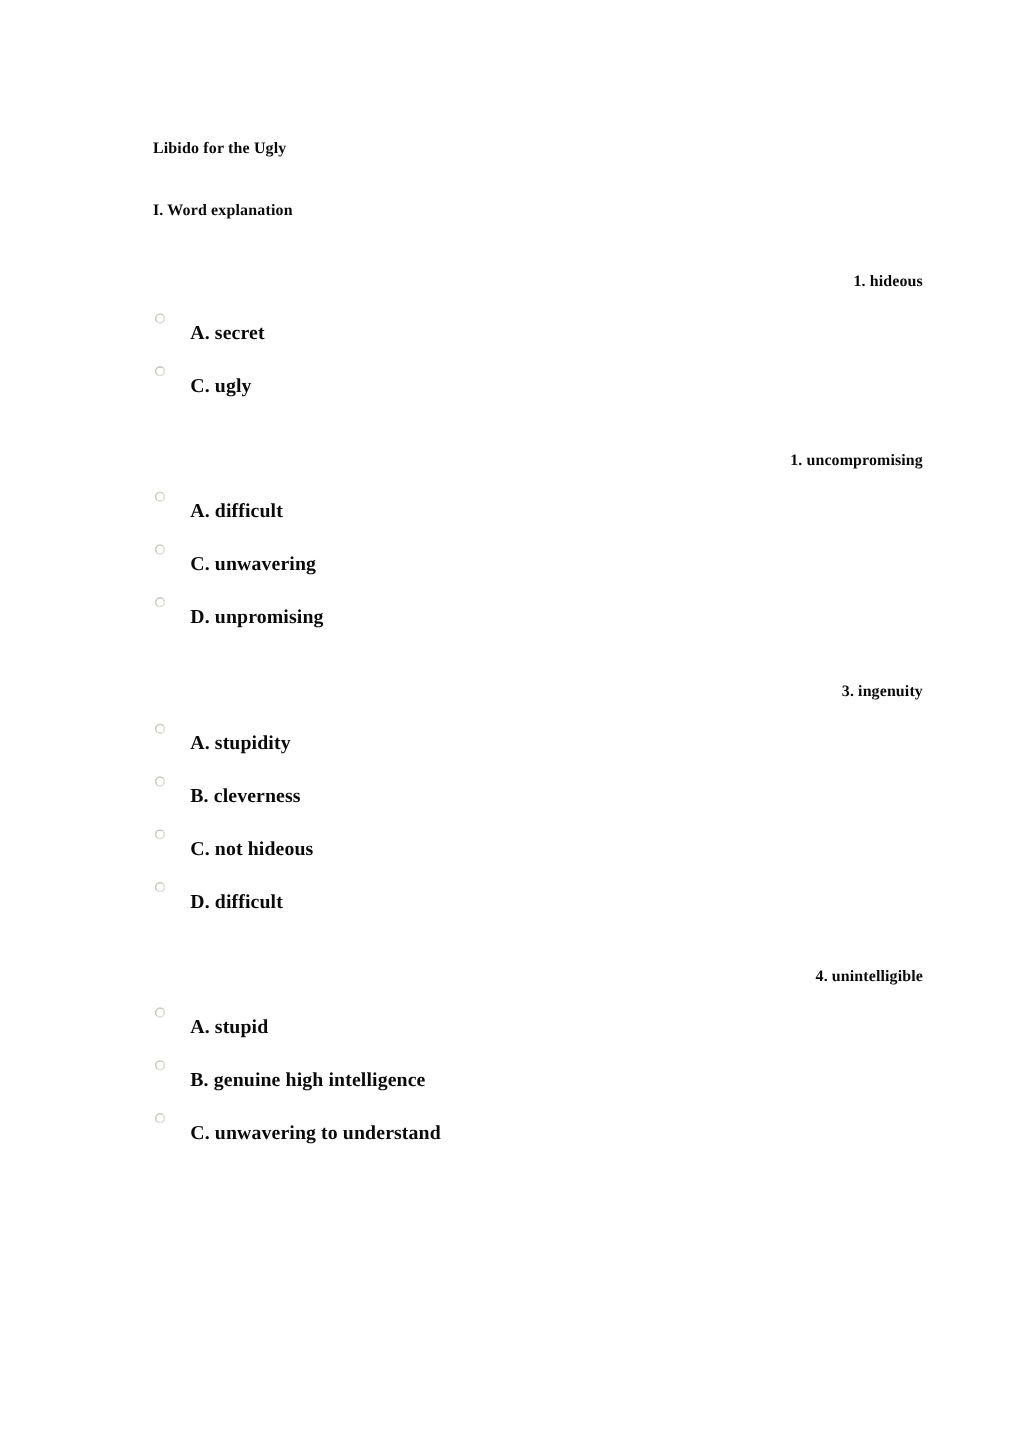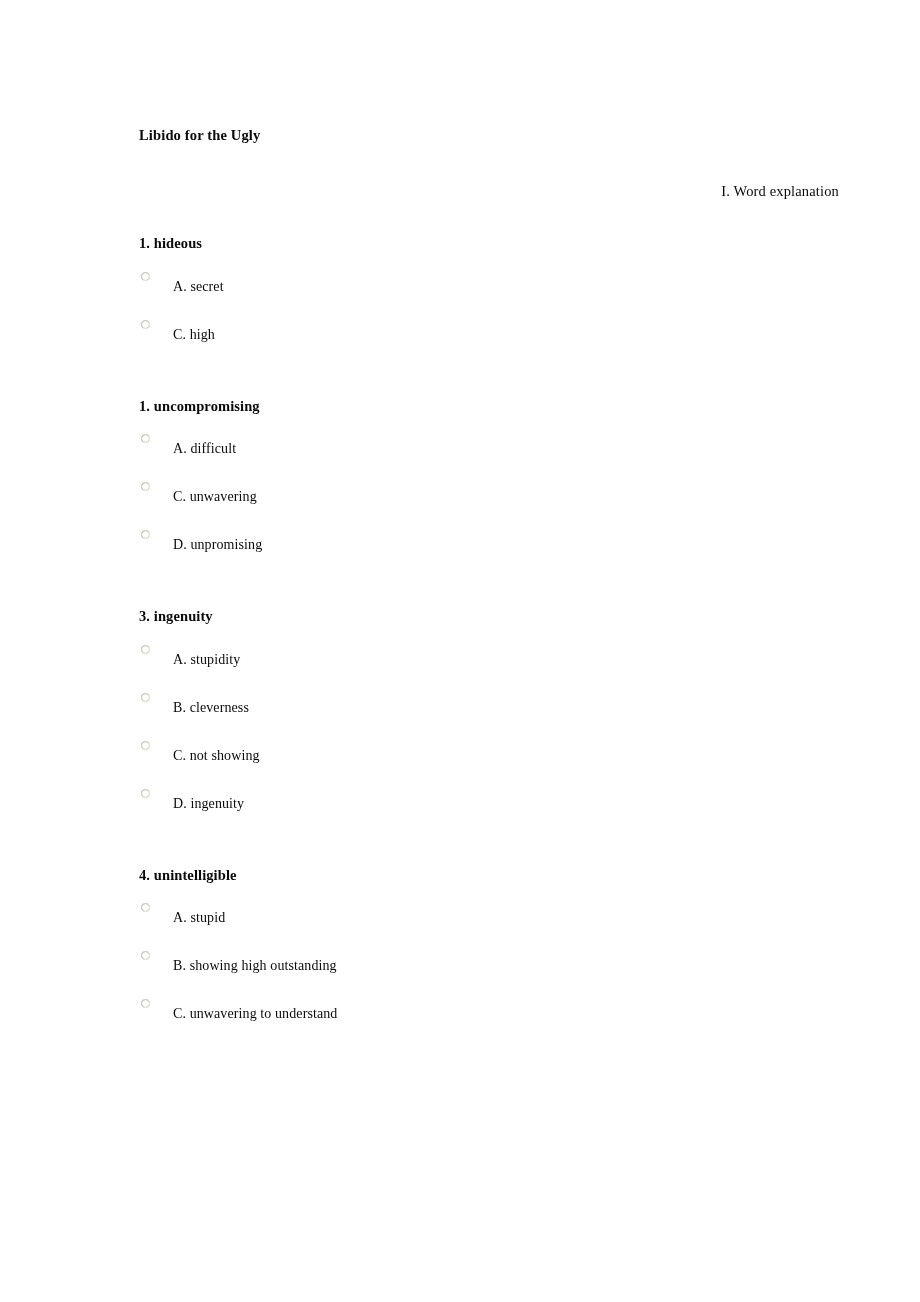--- a/index.html
+++ b/index.html
@@ -37,29 +37,29 @@
   .doc-title {
     font-size: 14.5px;
     font-weight: bold;
     line-height: 1;
     letter-spacing: 0.15px;
     margin: 0 0 41px 0;
   }
 
   .section-title {
     font-size: 14.5px;
-    font-weight: normal;
+    font-weight: bold;
     line-height: 1;
     letter-spacing: 0.15px;
-    margin: 0 0 38px 0;
-    text-align: right;
+    margin: 0 0 51px 0;
   }
 
   .question-block {
     margin: 0 0 32px 0;
+    text-align: right;
   }
 
   .question-text {
     font-size: 14.5px;
     font-weight: bold;
     line-height: 1;
     letter-spacing: 0.1px;
     margin: 0 0 20px 0;
   }
 
@@ -95,22 +95,22 @@
     border: 1px solid #cfcdc6;
     border-bottom-color: #e6e4de;
     border-right-color: #e6e4de;
     box-sizing: border-box;
   }
 
   .option-label {
     position: absolute;
     left: 34px;
     top: 9px;
-    font-size: 14px;
-    font-weight: normal;
+    font-size: 18px;
+    font-weight: bold;
     line-height: 1;
     letter-spacing: 0.1px;
     white-space: nowrap;
   }
 </style>
 </head>
 <body>
 
 <div class="page">
   <div class="content">
@@ -121,21 +121,21 @@
 
     <div class="question-block">
       <div class="question-text">1. hideous</div>
 
       <div class="option-row">
         <span class="radio"></span>
         <span class="option-label">A. secret</span>
       </div>
       <div class="option-row">
         <span class="radio"></span>
-        <span class="option-label">C. high</span>
+        <span class="option-label">C. ugly</span>
       </div>
     </div>
 
     <div class="question-block">
       <div class="question-text">1. uncompromising</div>
 
       <div class="option-row">
         <span class="radio"></span>
         <span class="option-label">A. difficult</span>
       </div>
@@ -155,38 +155,38 @@
       <div class="option-row">
         <span class="radio"></span>
         <span class="option-label">A. stupidity</span>
       </div>
       <div class="option-row">
         <span class="radio"></span>
         <span class="option-label">B. cleverness</span>
       </div>
       <div class="option-row">
         <span class="radio"></span>
-        <span class="option-label">C. not showing</span>
+        <span class="option-label">C. not hideous</span>
       </div>
       <div class="option-row">
         <span class="radio"></span>
-        <span class="option-label">D. ingenuity</span>
+        <span class="option-label">D. difficult</span>
       </div>
     </div>
 
     <div class="question-block">
       <div class="question-text">4. unintelligible</div>
 
       <div class="option-row">
         <span class="radio"></span>
         <span class="option-label">A. stupid</span>
       </div>
       <div class="option-row">
         <span class="radio"></span>
-        <span class="option-label">B. showing high outstanding</span>
+        <span class="option-label">B. genuine high intelligence</span>
       </div>
       <div class="option-row">
         <span class="radio"></span>
         <span class="option-label">C. unwavering to understand</span>
       </div>
     </div>
 
   </div>
 </div>
 

